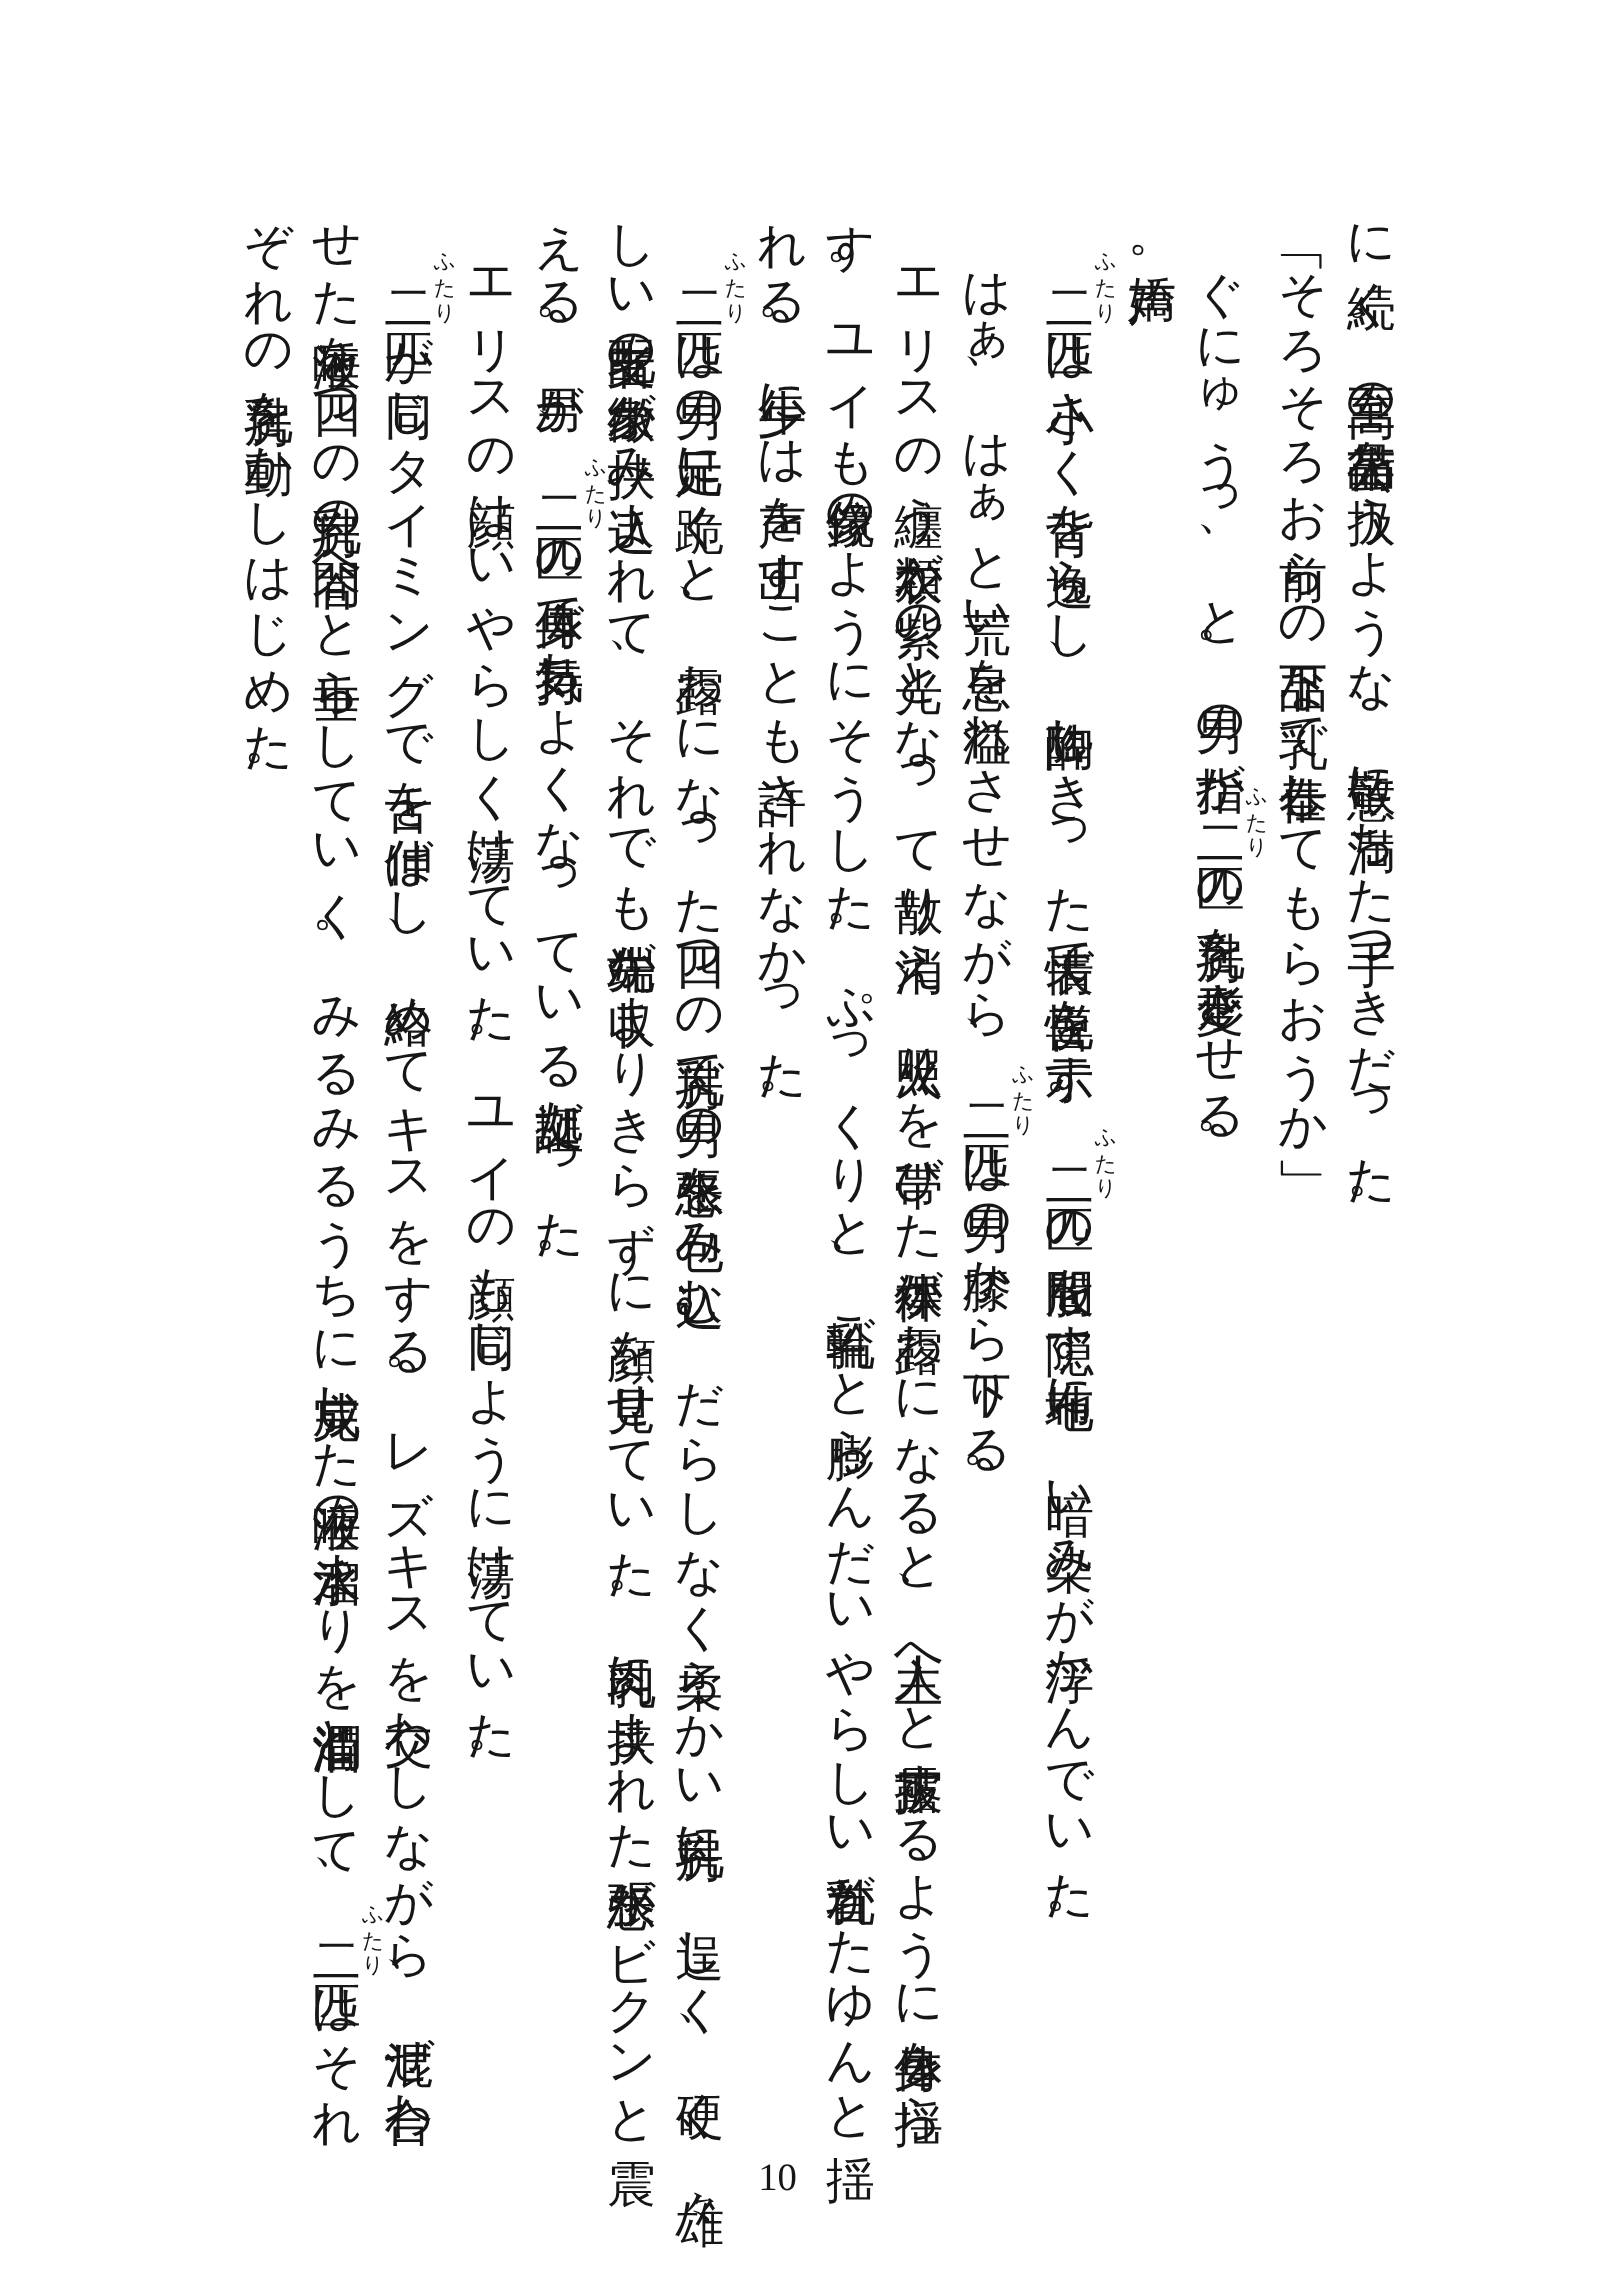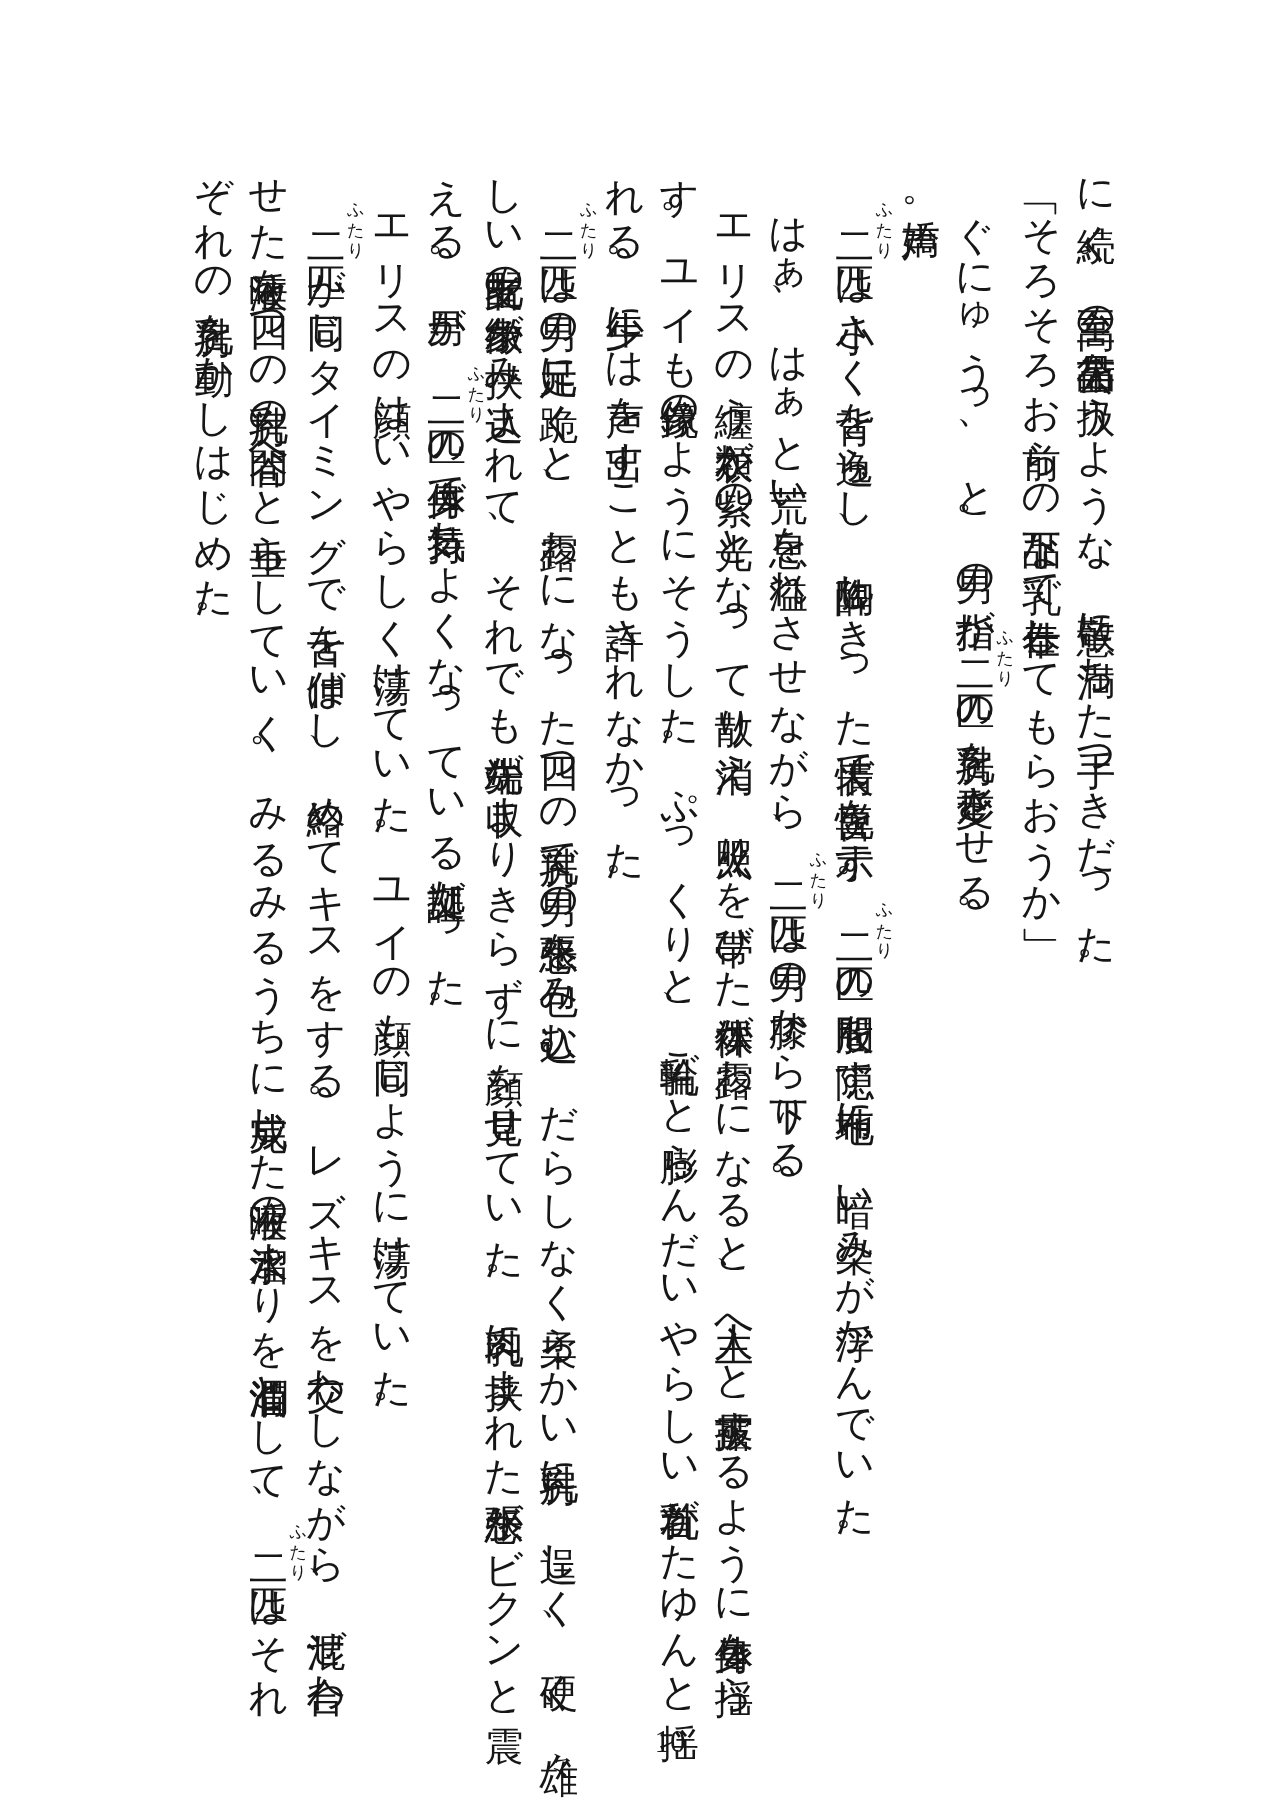--- a/index.html
+++ b/index.html
@@ -44,21 +44,21 @@
     ruby-position: over;
   }
   rt {
     font-size: 0.44em;
     letter-spacing: 0;
     color: #161616;
   }
   .page-number {
     position: absolute;
     top: 1724px;
-    left: 610px;
+    left: 562px;
     width: 120px;
     text-align: center;
     font-size: 31px;
     color: #161616;
     font-family: "Liberation Serif", "DejaVu Serif", serif;
   }
 </style>
 </head>
 <body>
 

